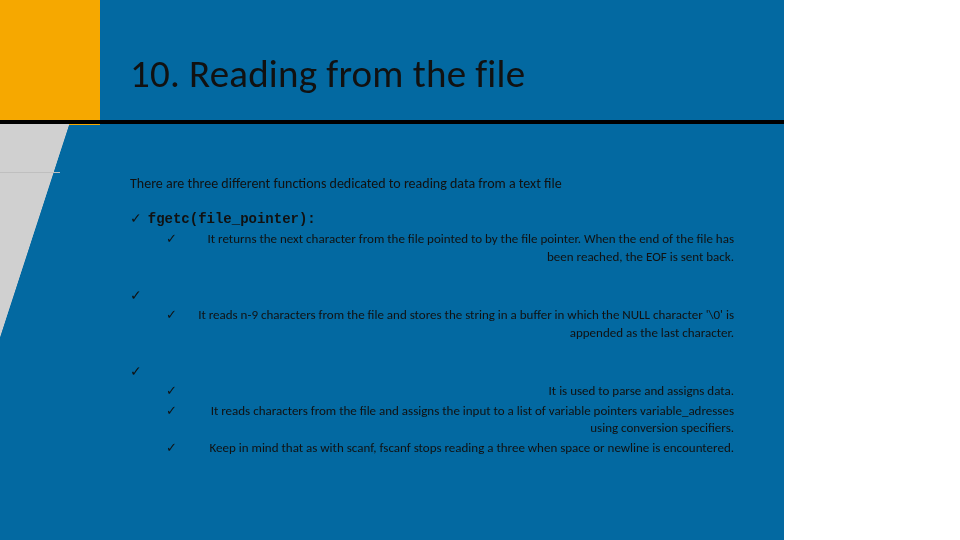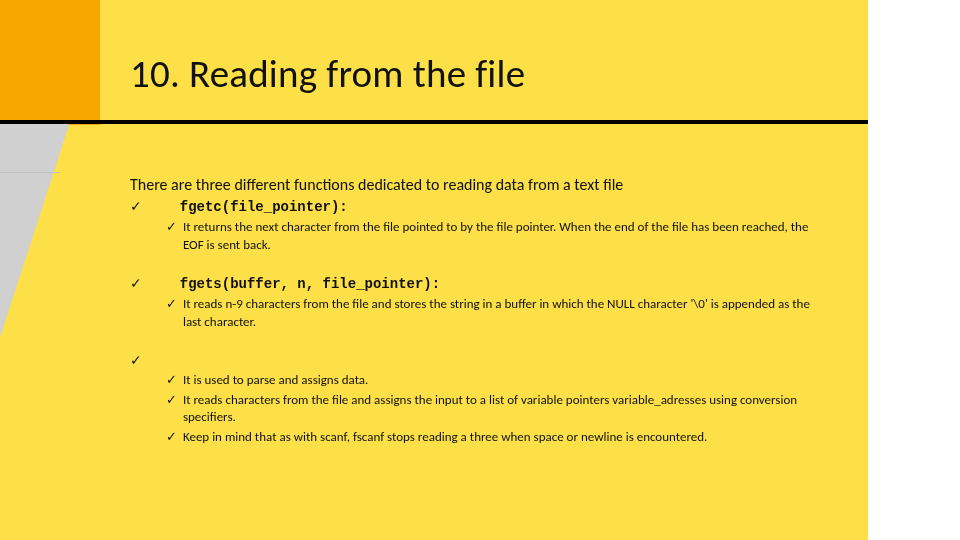--- a/index.html
+++ b/index.html
@@ -1,20 +1,20 @@
 <!DOCTYPE html>
 <html><head>
 <meta charset="utf-8">
 <style>
   * { margin: 0; padding: 0; box-sizing: border-box; }
   html, body { width: 960px; height: 540px; overflow: hidden; background: #fff; }
   body { font-family: Calibri, "Segoe UI", Arial, sans-serif; position: relative; }
 
   .slide {
-    width: 868px; height: 540px; position: relative; background: #fde047;
+    width: 784px; height: 540px; position: relative; background: #0369a1;
   }
 
   
   .tri-amber {
     position: absolute;
     left: 0; top: 0;
     width: 0; height: 0;
     border-style: solid;
     border-width: 0 125px 125px 0;
     border-color: transparent #f6a800 transparent transparent;
@@ -59,23 +59,23 @@
   }
 
   .content {
     position: absolute;
     top: 175px;
     left: 130px;
     right: 50px;
   }
 
   .intro {
-    font-size: 16px;
+    font-size: 14px;
     color: #111;
-    margin-bottom: 4px;
+    margin-bottom: 18px;
   }
 
   .item { margin-bottom: 22px; }
   .item:last-child { margin-bottom: 0; }
 
   .check-line {
     display: flex;
     align-items: baseline;
     gap: 6px;
     font-size: 14px;
@@ -83,41 +83,40 @@
   }
   .check-line .tick {
     font-family: "Segoe UI Symbol", Arial, sans-serif;
     color: #111;
   }
   .code {
     font-family: "Courier New", monospace;
     font-weight: 700;
     font-size: 14px;
     color: #111;
-    margin-left: 32px;
   }
 
   .sublist {
     margin-left: 36px;
   }
   .sub-line {
     display: flex;
     align-items: flex-start;
     gap: 6px;
     font-size: 13px;
     line-height: 1.35;
     color: #111;
     margin-bottom: 2px;
   }
   .sub-line .tick {
     flex: 0 0 auto;
     font-family: "Segoe UI Symbol", Arial, sans-serif;
     color: #111;
   }
-  .sub-line .txt { flex: 1 1 auto; }
+  .sub-line .txt { flex: 1 1 auto; text-align: right; }
 </style>
 </head>
 <body>
 
 <div class="slide">
 
   <div class="tri-amber2"></div>
   <div class="tri-amber"></div>
   <div class="title-rule"></div>
   <div class="grey-wedge"></div>
@@ -138,21 +137,20 @@
         <div class="sub-line">
           <span class="tick">✓</span>
           <span class="txt">It returns the next character from the file pointed to by the file pointer. When the end of the file has been reached, the EOF is sent back.</span>
         </div>
       </div>
     </div>
 
     <div class="item">
       <div class="check-line">
         <span class="tick">✓</span>
-        <span class="code">fgets(buffer, n, file_pointer):</span>
       </div>
       <div class="sublist">
         <div class="sub-line">
           <span class="tick">✓</span>
           <span class="txt">It reads n-9 characters from the file and stores the string in a buffer in which the NULL character '\0' is appended as the last character.</span>
         </div>
       </div>
     </div>
 
     <div class="item">

